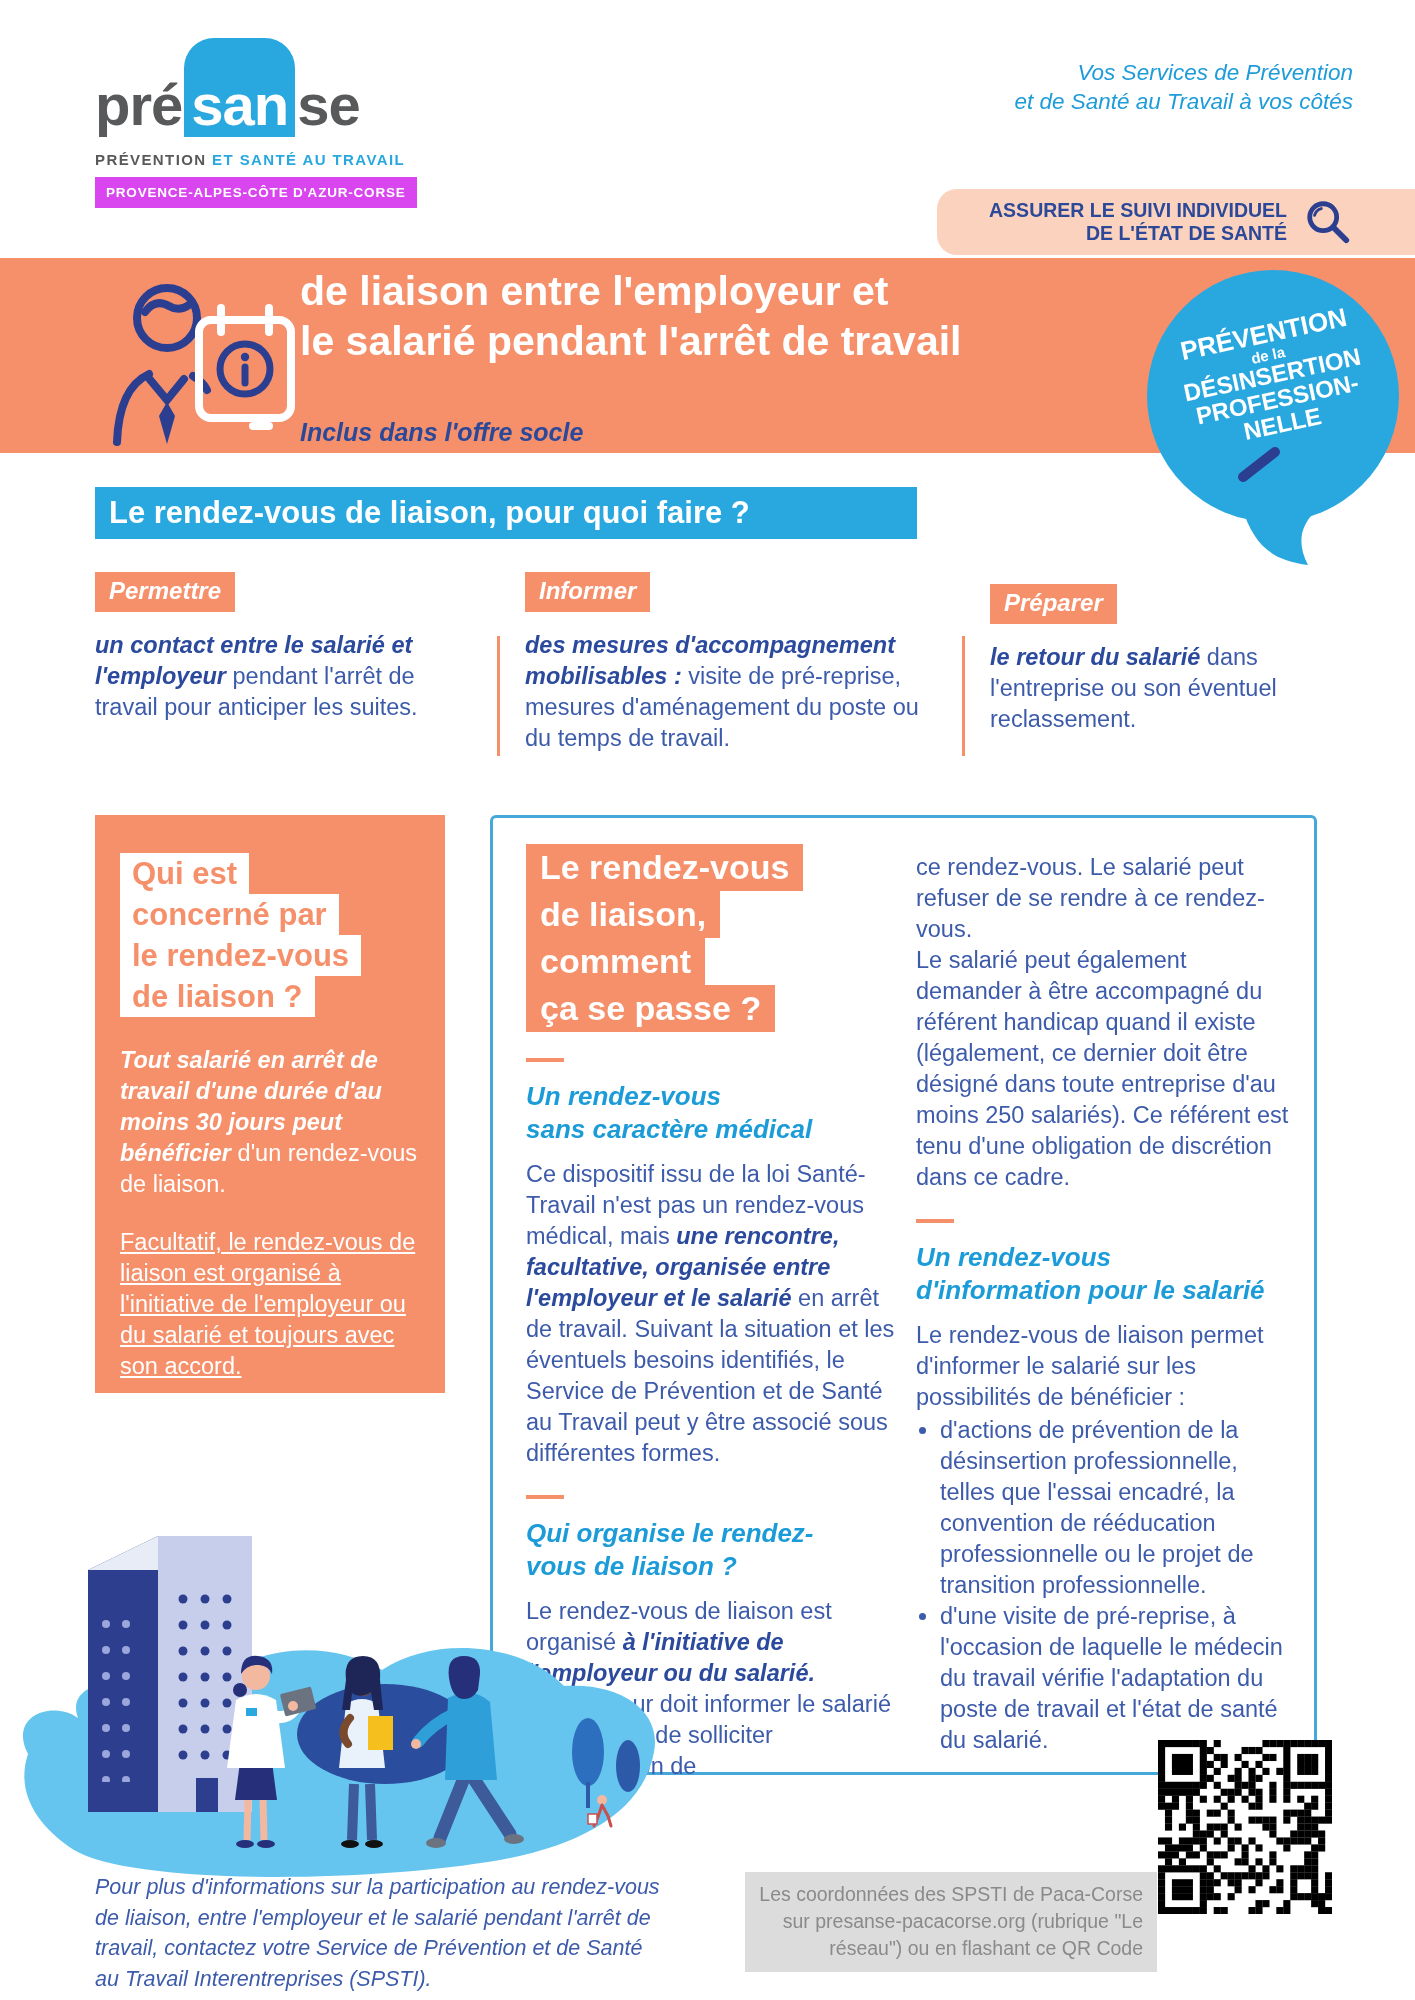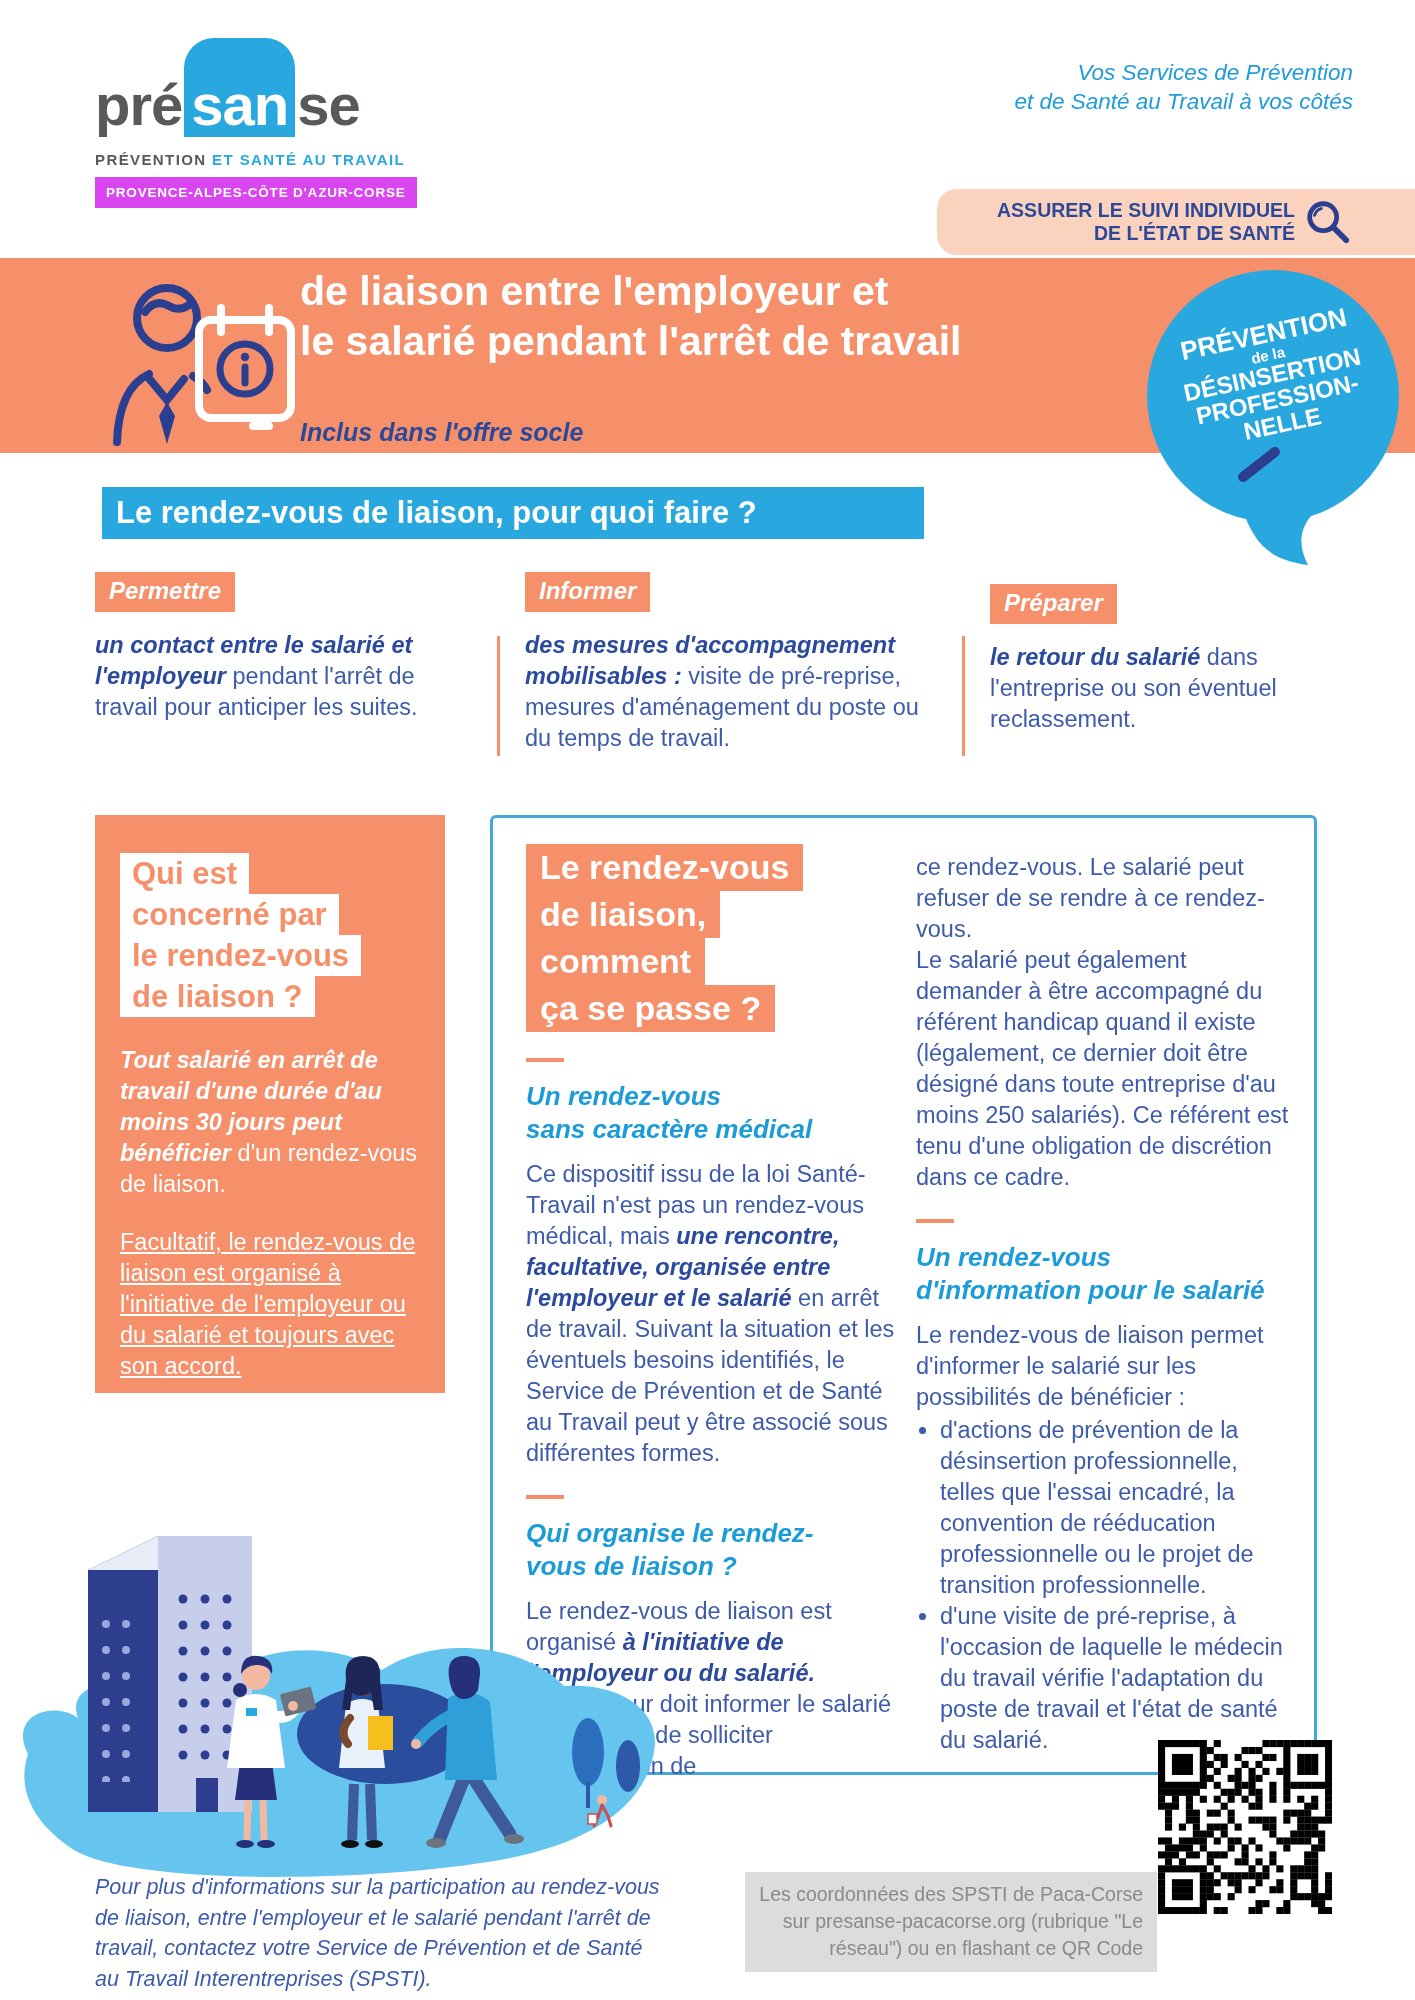--- a/index.html
+++ b/index.html
@@ -7,34 +7,34 @@
   .abs{position:absolute;}
 
   
   .logo{left:95px;top:38px;}
   .logo-word{font-size:58px;font-weight:bold;color:#58595B;letter-spacing:-1px;line-height:84px;}
   .logo-san{display:inline-block;background:#29A8E0;color:#fff;padding:35px 7px 0 7px;margin:0 2px;border-radius:30px 30px 0 0;line-height:64px;}
   .logo-tagline{font-size:15px;font-weight:bold;letter-spacing:1.4px;margin-top:4px;}
   .logo-tagline .g{color:#58595B;} .logo-tagline .b{color:#29A8E0;}
   .logo-region{display:inline-block;margin-top:9px;background:#d946ef;color:#fff;font-weight:bold;font-size:13.5px;letter-spacing:.8px;padding:8px 11px;}
   .slogan{right:62px;top:58px;text-align:right;font-style:italic;color:#1E9CD9;font-size:22.5px;line-height:29px;font-weight:500;}
-  .cat-badge{right:0;top:189px;width:478px;height:66px;background:#FAD2BE;border-radius:20px 0 0 20px;display:flex;align-items:center;justify-content:flex-end;gap:8px;padding-right:62px;box-sizing:border-box;}
+  .cat-badge{right:0;top:189px;width:478px;height:66px;background:#FAD2BE;border-radius:20px 0 0 20px;display:flex;align-items:center;justify-content:flex-end;gap:16px;padding-right:62px;box-sizing:border-box;}
   .cat-badge-text{text-align:right;color:#2B4899;font-weight:bold;font-size:19.5px;line-height:23px;}
 
   
   .banner{left:0;top:258px;width:1415px;height:195px;background:#F6906B;z-index:1;}
   .banner-icon{left:103px;top:276px;width:200px;height:170px;z-index:2;}
   .banner-title{left:300px;top:266px;color:#fff;font-weight:bold;font-size:41px;line-height:50px;z-index:2;}
   .banner-sub{left:300px;top:418px;color:#2B4899;font-weight:bold;font-style:italic;font-size:25px;z-index:2;}
   .bubble{left:1138px;top:268px;width:270px;height:300px;z-index:3;}
   .bubble-text{position:absolute;left:8px;top:52px;width:254px;text-align:center;color:#fff;font-weight:bold;transform:rotate(-12deg);line-height:1.04;}
   .bt1{font-size:26px;} .bt2{font-size:15px;} .bt3{font-size:24px;} .bt4{font-size:24px;} .bt5{font-size:24px;}
 
   
-  .sec1-head{left:102px;top:487px;width:822px;height:52px;background:#29A8E0;color:#fff;font-weight:bold;font-size:31px;line-height:52px;padding-left:14px;box-sizing:border-box;}
+  .sec1-head{left:95px;top:487px;width:822px;height:52px;background:#29A8E0;color:#fff;font-weight:bold;font-size:31px;line-height:52px;padding-left:14px;box-sizing:border-box;}
   .tag{display:inline-block;background:#F6906B;color:#fff;font-weight:bold;font-style:italic;font-size:24px;padding:5px 14px 7px;}
   .col-text{margin-top:18px;font-size:23.5px;line-height:31px;color:#3D5BAB;}
   .bi{font-weight:bold;font-style:italic;color:#2B4A9D;}
   .col1{left:95px;top:572px;width:368px;} .col2{left:525px;top:572px;width:408px;} .col3{left:990px;top:584px;width:330px;}
   .vsep{width:3px;height:120px;background:#F6906B;top:636px;}
   .vsep.s1{left:497px;} .vsep.s2{left:962px;}
 
   
   .who{left:95px;top:815px;width:350px;height:578px;background:#F6906B;box-sizing:border-box;padding:38px 25px 0 25px;}
   .chip-white{display:table;background:#fff;color:#F6906B;font-weight:bold;font-size:31px;line-height:37px;padding:2px 12px;}

